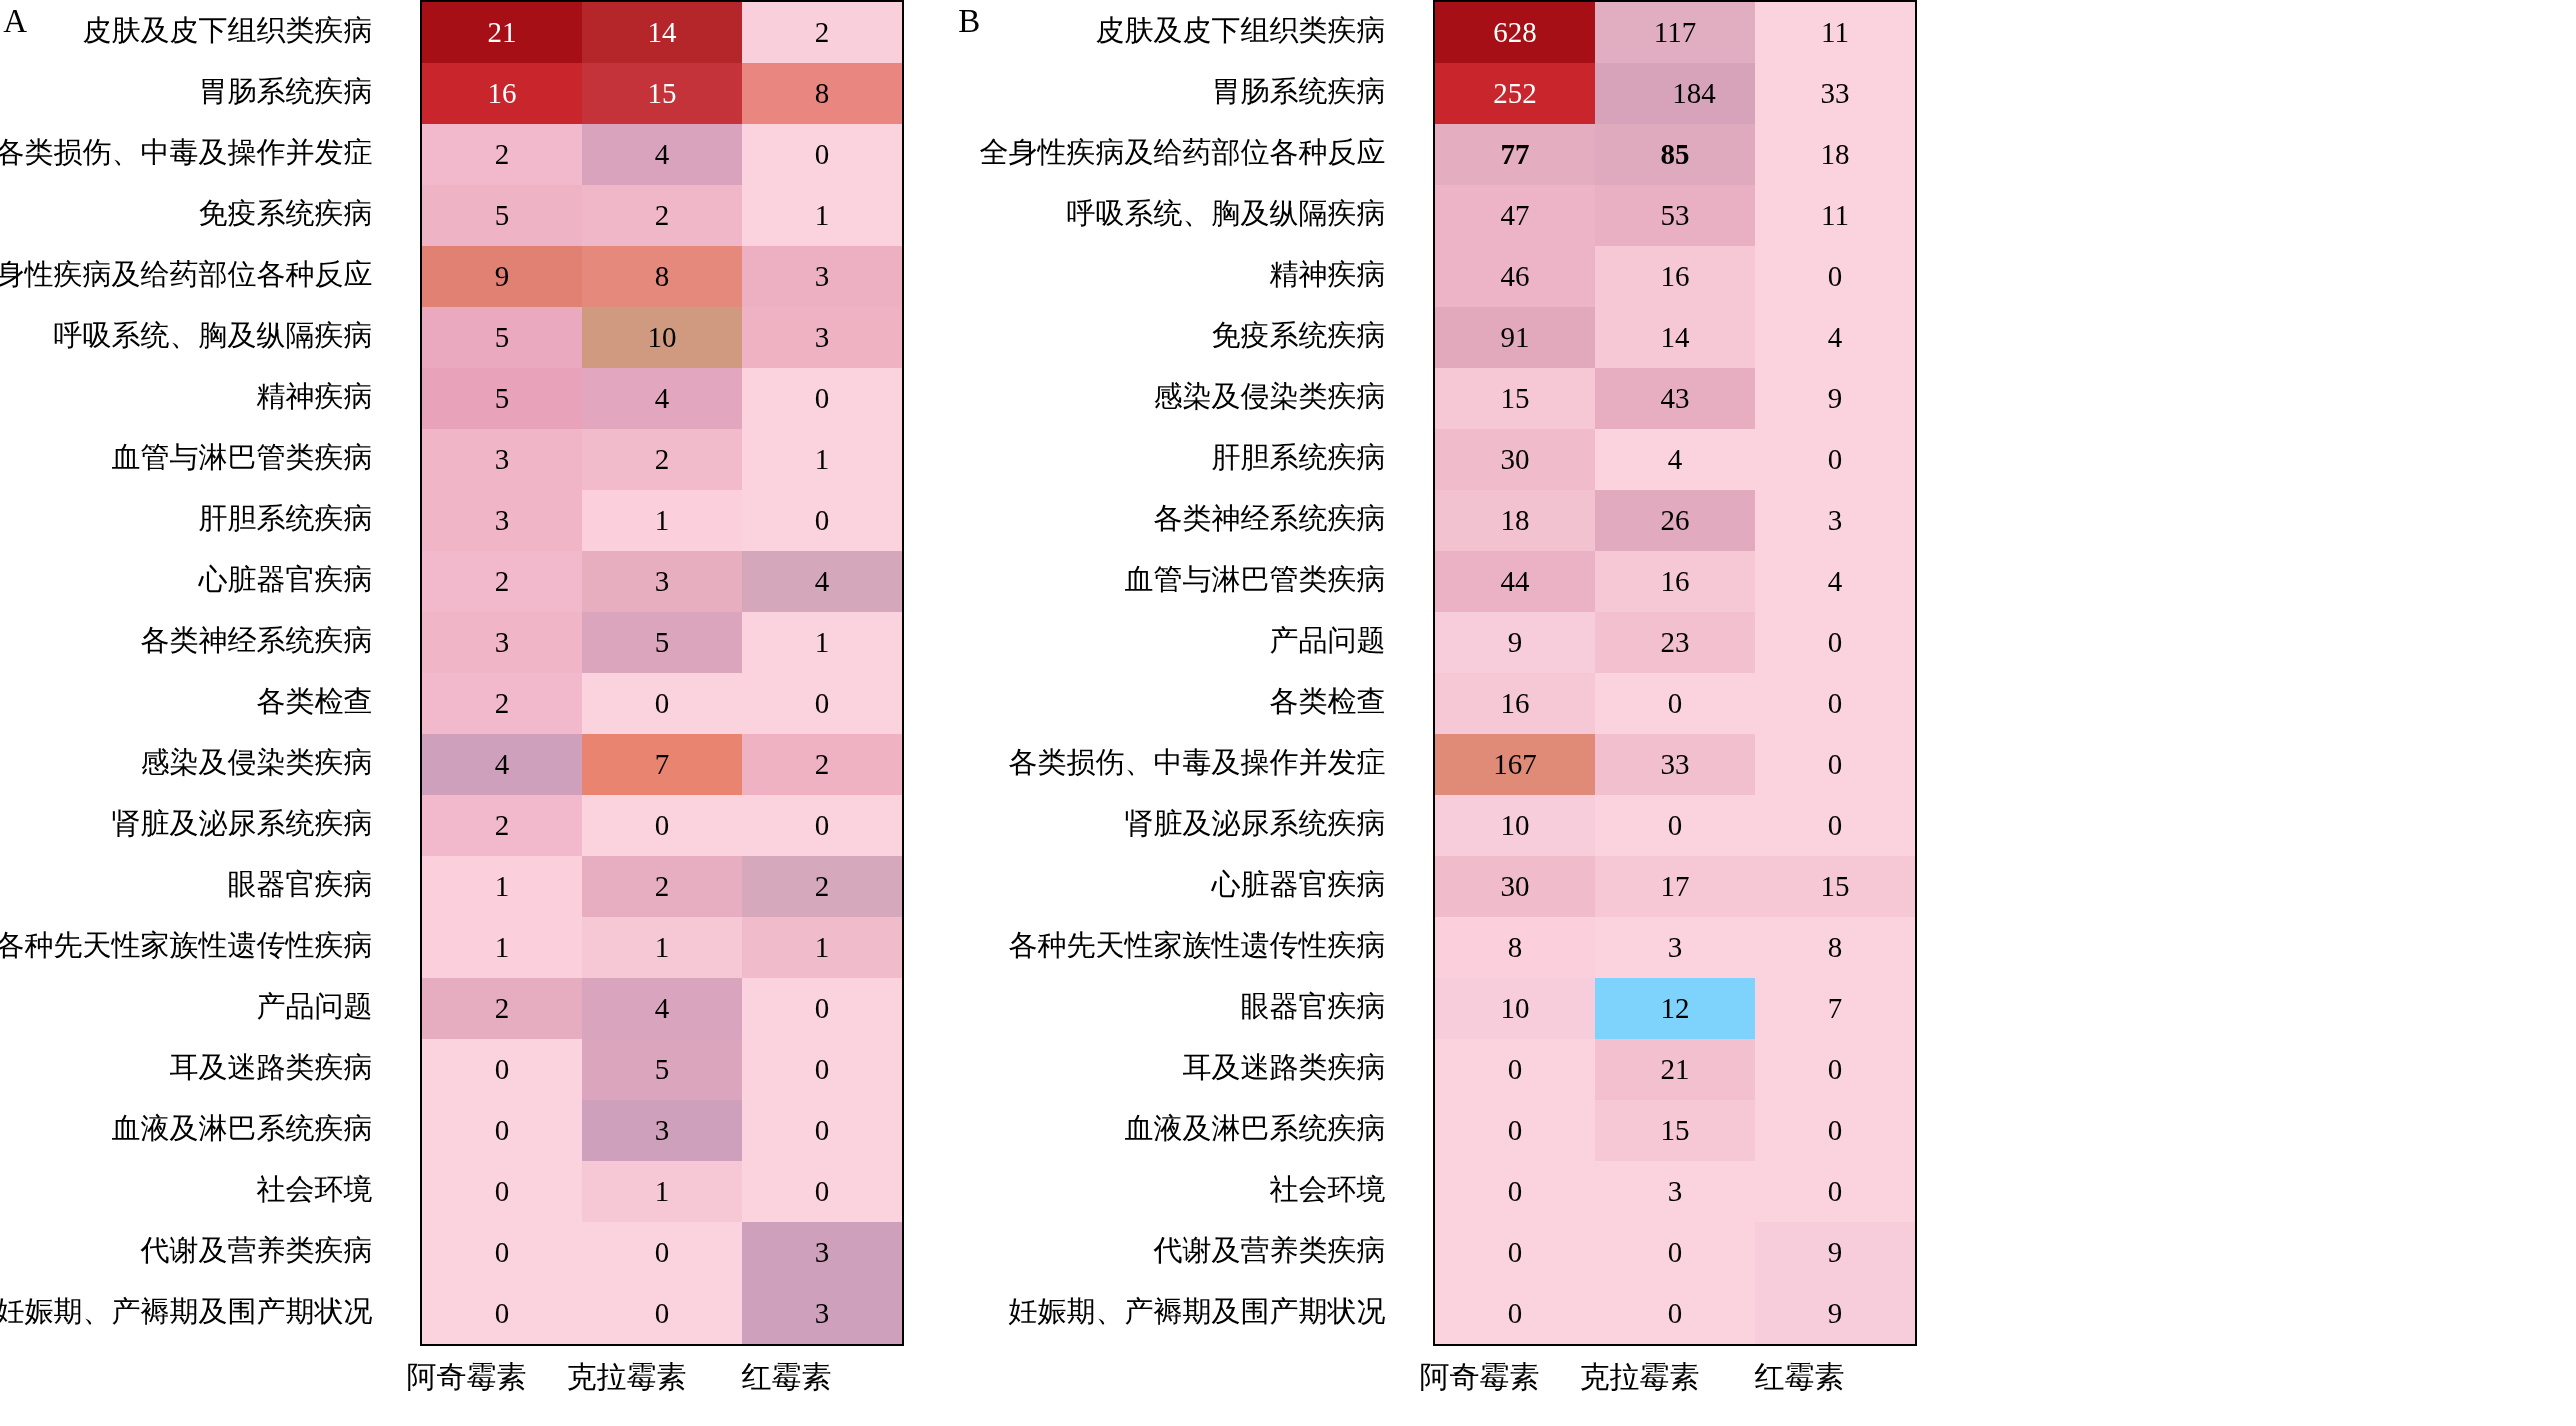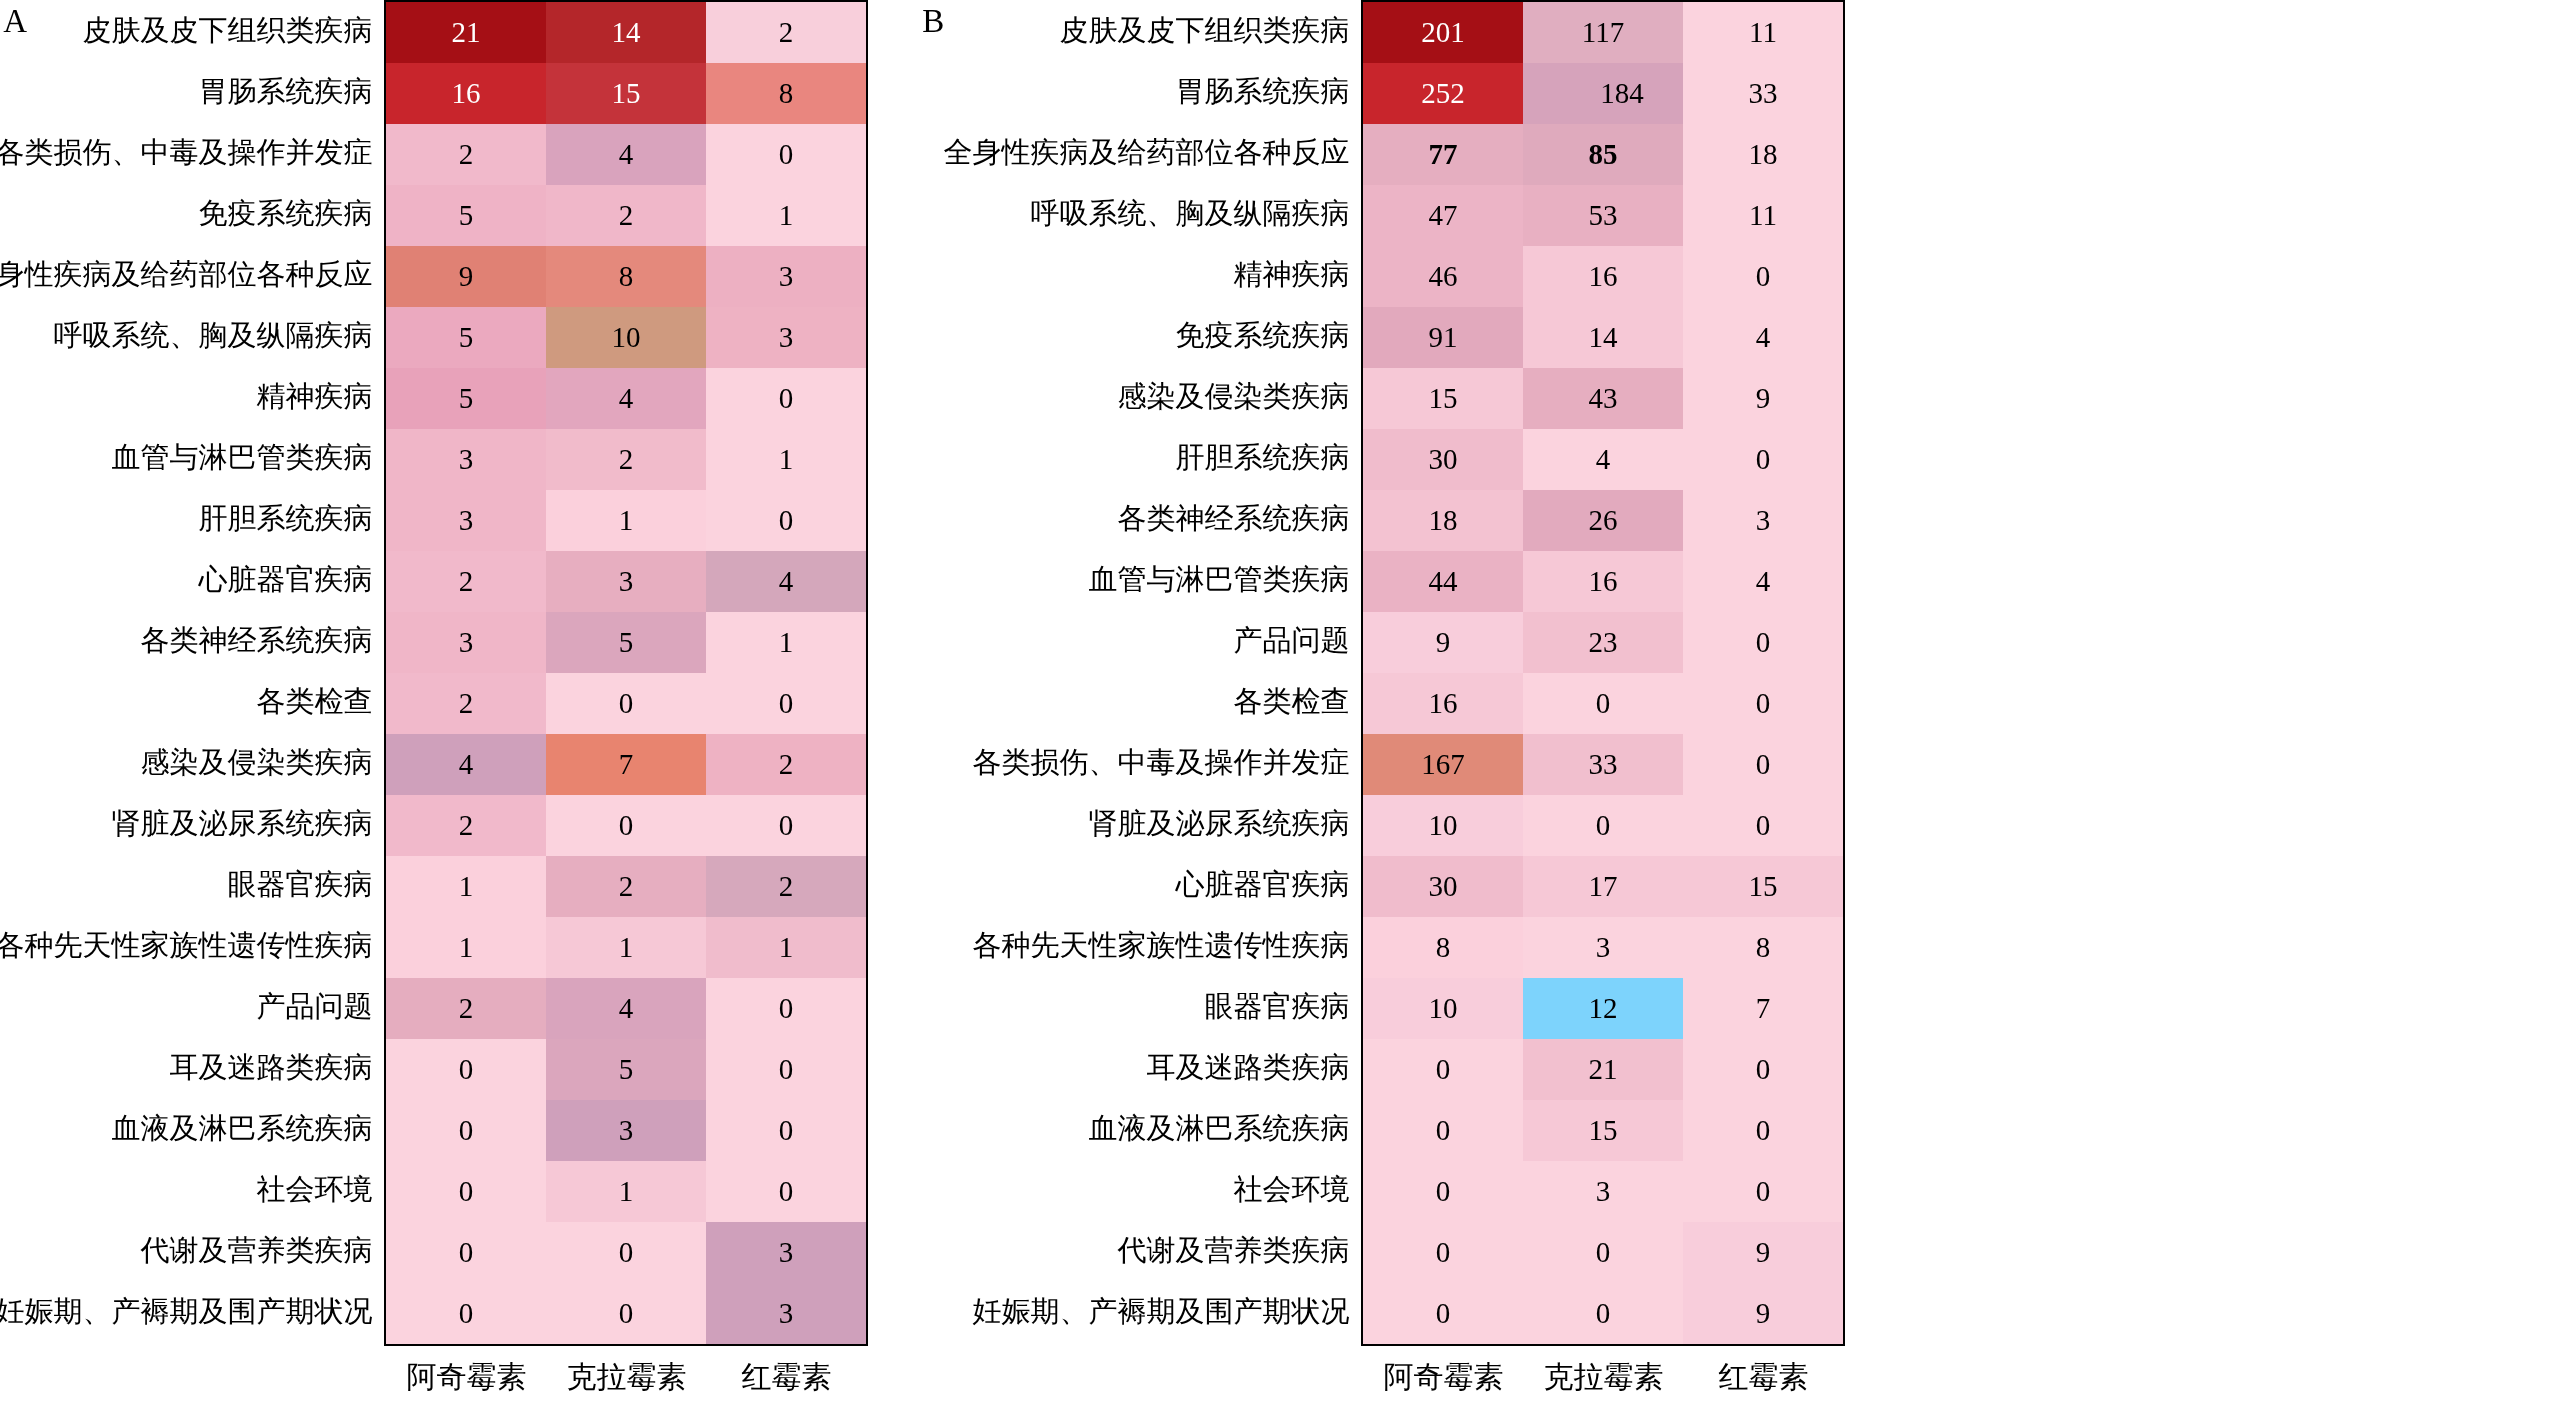--- a/index.html
+++ b/index.html
@@ -48,20 +48,21 @@
     padding-right: 11.4px;
     box-sizing: border-box;
   }
   .heat-wrap {
     position: relative;
   }
   .heat-grid {
     display: grid;
     border: 2.5px solid #000;
     box-sizing: content-box;
+    margin-left: 36px;
   }
   .cell {
     height: 61px;
     line-height: 61px;
     text-align: center;
     font-size: 29px;
     color: #000;
     box-sizing: border-box;
   }
   .cell.light-text {
@@ -225,21 +226,21 @@
             <div class="row-label">各种先天性家族性遗传性疾病</div>
             <div class="row-label">眼器官疾病</div>
             <div class="row-label">耳及迷路类疾病</div>
             <div class="row-label">血液及淋巴系统疾病</div>
             <div class="row-label">社会环境</div>
             <div class="row-label">代谢及营养类疾病</div>
             <div class="row-label">妊娠期、产褥期及围产期状况</div>
           </div>
         <div class="heat-wrap">
           <div class="heat-grid" id="b-grid" style="grid-template-columns: repeat(3, 160px);">
-              <div class="cell light-text" style="background: rgb(165, 15, 21);">201</div>
+              <div class="cell light-text" style="background: rgb(165, 15, 21);">628</div>
               <div class="cell" style="background: rgb(224, 174, 192);">117</div>
               <div class="cell" style="background: rgb(251, 211, 222);">11</div>
               <div class="cell light-text" style="background: rgb(200, 37, 44);">252</div>
               <div class="cell" style="background: rgb(214, 163, 187); padding-left: 38px;">184</div>
               <div class="cell" style="background: rgb(251, 211, 222);">33</div>
               <div class="cell" style="background: rgb(229, 174, 192); font-weight: bold;">77</div>
               <div class="cell" style="background: rgb(223, 170, 189); font-weight: bold;">85</div>
               <div class="cell" style="background: rgb(251, 211, 222);">18</div>
               <div class="cell" style="background: rgb(236, 180, 198);">47</div>
               <div class="cell" style="background: rgb(232, 176, 194);">53</div>

